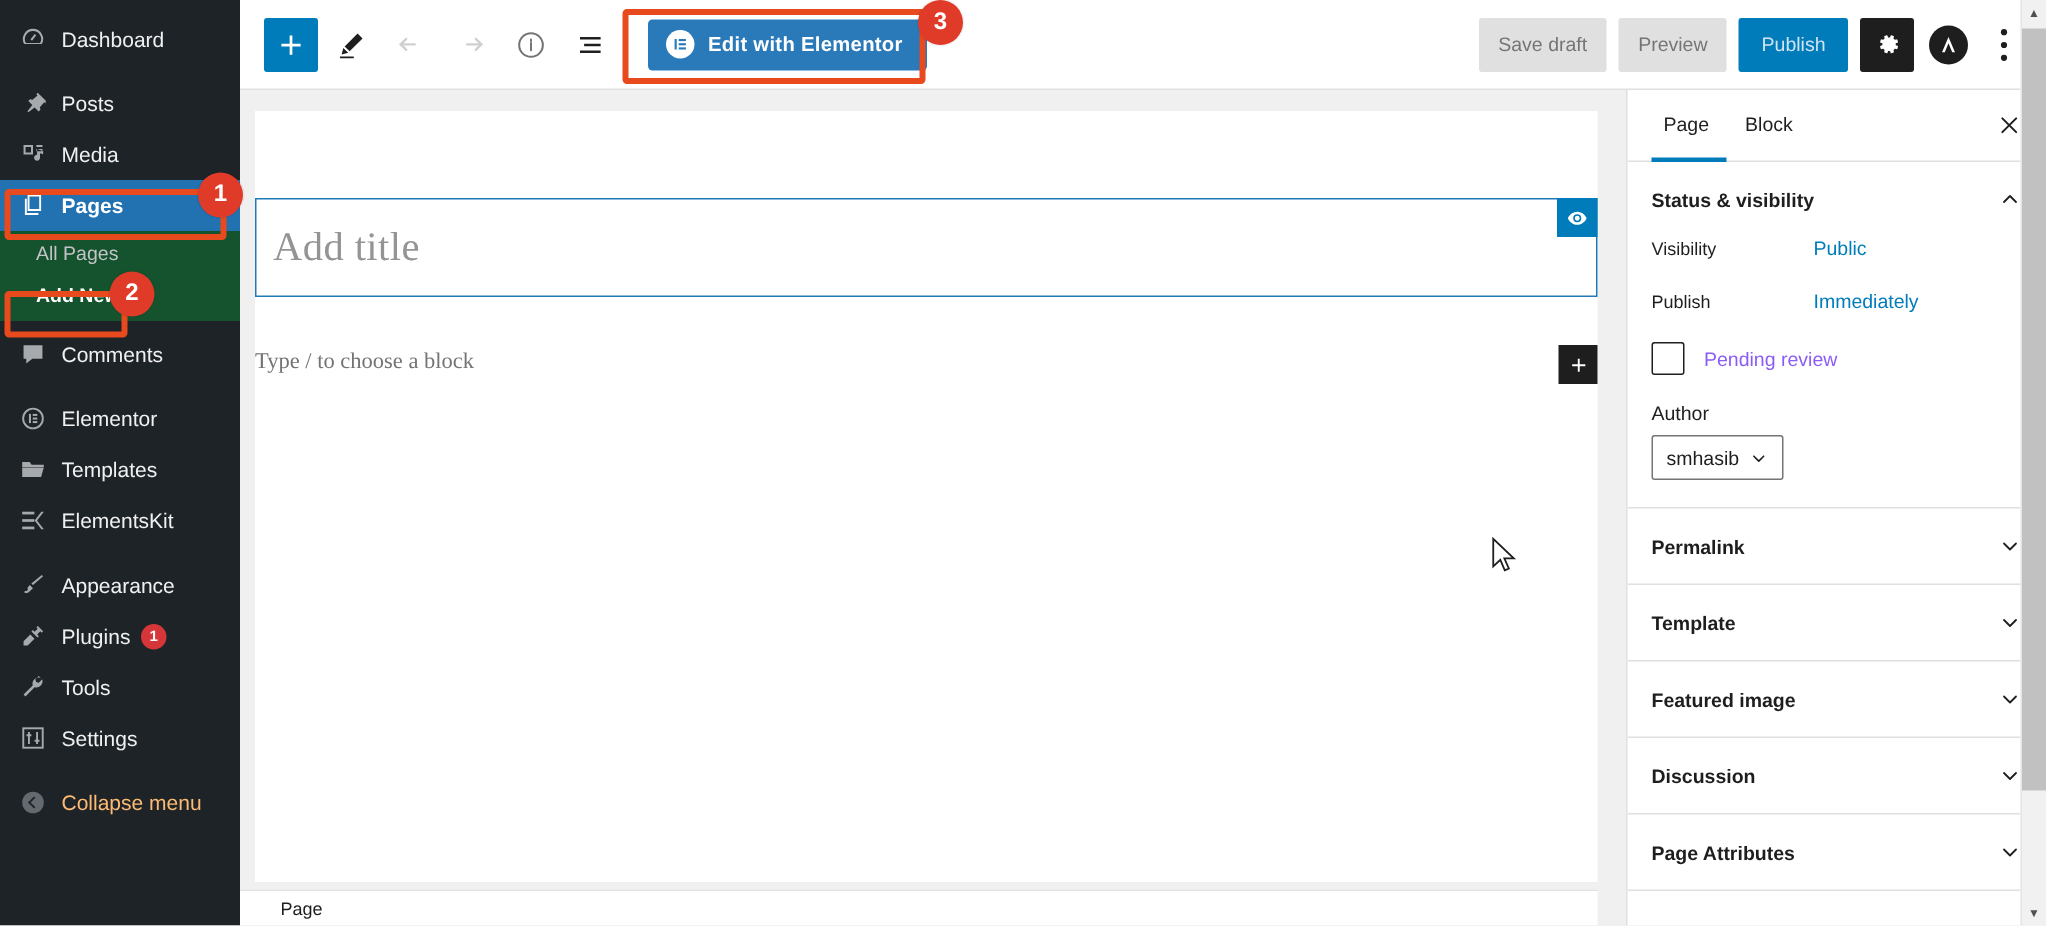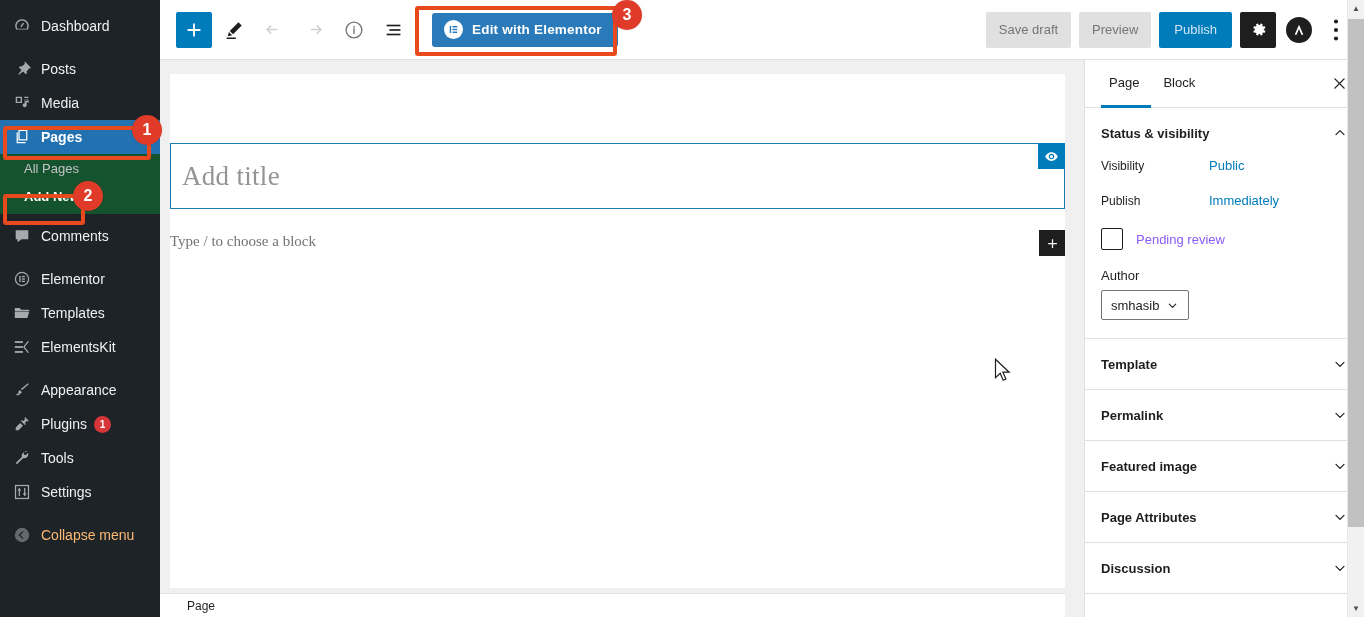--- a/index.html
+++ b/index.html
@@ -130,21 +130,21 @@
   .editor-body {
     position: absolute; top: 60px; left: 0; right: 0; bottom: 0;
     display: flex; background: #f0f0f1;
   }
   .canvas-col { flex: 1; position: relative; overflow: hidden; padding: 0; }
   .canvas-sheet {
     position: absolute; left: 10px; right: 19px; top: 14px; bottom: 29px;
     background: #fff;
   }
   .title-block {
-    position: absolute; left: 0; right: 0; top: 69px;
+    position: absolute; left: 0; right: 0; top: 58px;
     border: 1px solid #1e7bb5; height: 66px; background: #fff;
   }
   .title-placeholder {
     position: absolute; left: 11px; top: 50%; transform: translateY(-50%);
     font-size: 27px; color: #949494; font-family: "Liberation Serif", serif;
     font-weight: 400; letter-spacing: .3px;
   }
   .eye-badge {
     position: absolute; right: -1px; top: -1px;
     width: 27px; height: 26px; background: #007cba;
@@ -563,32 +563,32 @@
                   <svg viewBox="0 0 24 24" fill="none" stroke="currentColor" stroke-width="2" stroke-linecap="round" stroke-linejoin="round">
                       <path d="M6 9.5l6 6 6-6"></path>
                     </svg>
                 </div>
               </div>
             </div>
           </div>
 
           <div class="sec collapsed">
             <div class="sec-head">
-              <span>Template</span>
+              <span>Permalink</span>
               <span class="chev">
                 <svg viewBox="0 0 24 24" fill="none" stroke="currentColor" stroke-width="1.8" stroke-linecap="round" stroke-linejoin="round">
                     <path d="M6 9.5l6 6 6-6"></path>
                   </svg>
               </span>
             </div>
           </div>
 
           <div class="sec collapsed">
             <div class="sec-head">
-              <span>Permalink</span>
+              <span>Template</span>
               <span class="chev">
                 <svg viewBox="0 0 24 24" fill="none" stroke="currentColor" stroke-width="1.8" stroke-linecap="round" stroke-linejoin="round">
                     <path d="M6 9.5l6 6 6-6"></path>
                   </svg>
               </span>
             </div>
           </div>
 
           <div class="sec collapsed">
             <div class="sec-head">
@@ -596,40 +596,40 @@
               <span class="chev">
                 <svg viewBox="0 0 24 24" fill="none" stroke="currentColor" stroke-width="1.8" stroke-linecap="round" stroke-linejoin="round">
                     <path d="M6 9.5l6 6 6-6"></path>
                   </svg>
               </span>
             </div>
           </div>
 
           <div class="sec collapsed">
             <div class="sec-head">
+              <span>Discussion</span>
+              <span class="chev">
+                <svg viewBox="0 0 24 24" fill="none" stroke="currentColor" stroke-width="1.8" stroke-linecap="round" stroke-linejoin="round">
+                    <path d="M6 9.5l6 6 6-6"></path>
+                  </svg>
+              </span>
+            </div>
+          </div>
+
+          <div class="sec collapsed">
+            <div class="sec-head">
               <span>Page Attributes</span>
               <span class="chev">
                 <svg viewBox="0 0 24 24" fill="none" stroke="currentColor" stroke-width="1.8" stroke-linecap="round" stroke-linejoin="round">
                     <path d="M6 9.5l6 6 6-6"></path>
                   </svg>
               </span>
             </div>
           </div>
 
-          <div class="sec collapsed">
-            <div class="sec-head">
-              <span>Discussion</span>
-              <span class="chev">
-                <svg viewBox="0 0 24 24" fill="none" stroke="currentColor" stroke-width="1.8" stroke-linecap="round" stroke-linejoin="round">
-                    <path d="M6 9.5l6 6 6-6"></path>
-                  </svg>
-              </span>
-            </div>
-          </div>
-
         </div>
       </aside>
     </div>
 
     <div class="scrollbar">
       <div class="sb-arrow">▲</div>
       <div class="sb-track">
         <div class="sb-thumb"></div>
       </div>
       <div class="sb-arrow">▼</div>

